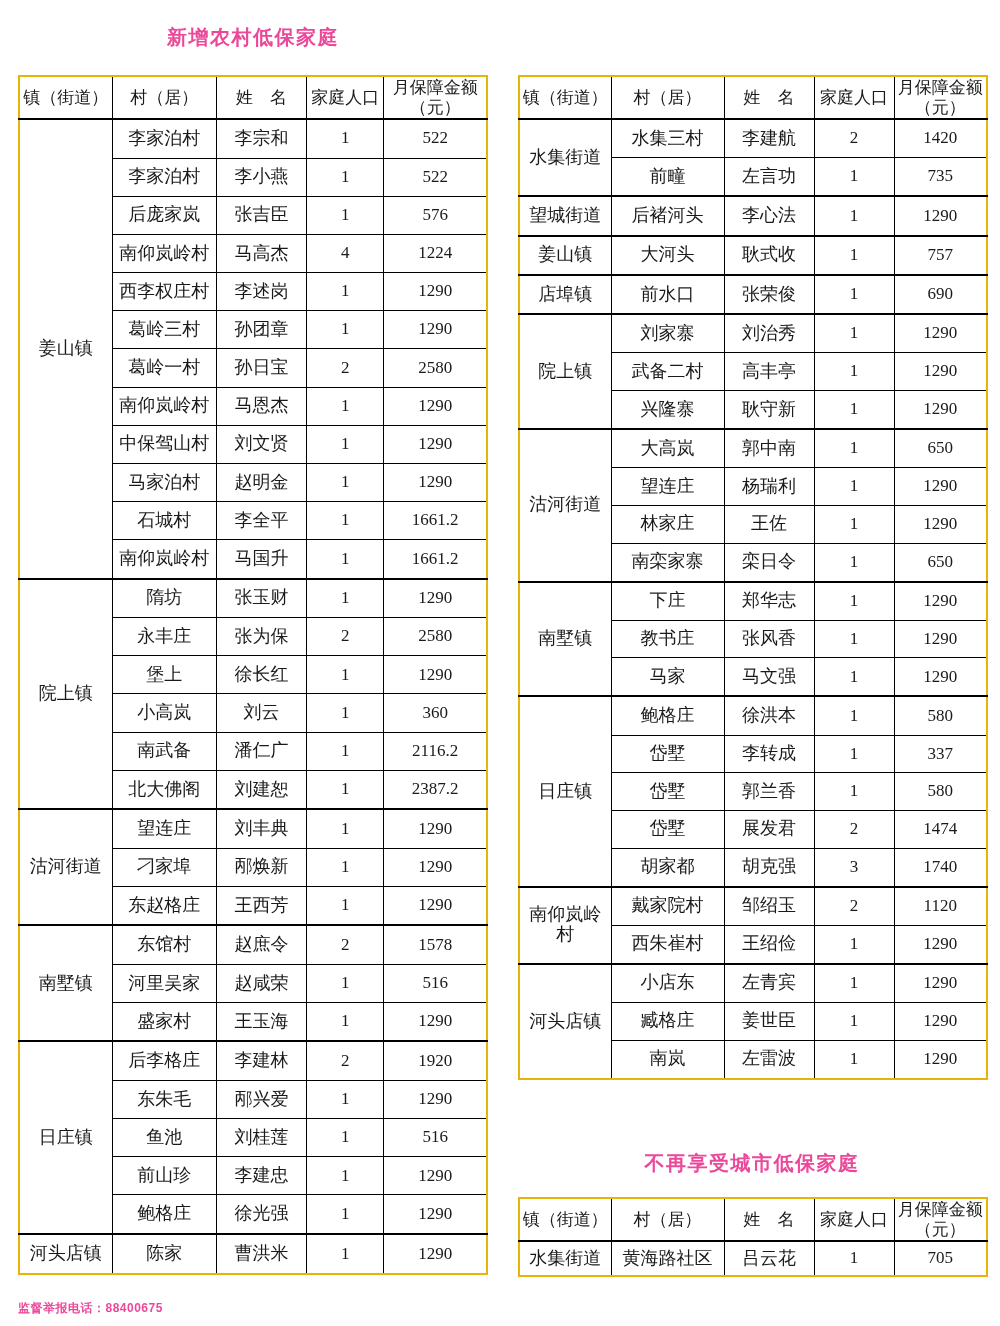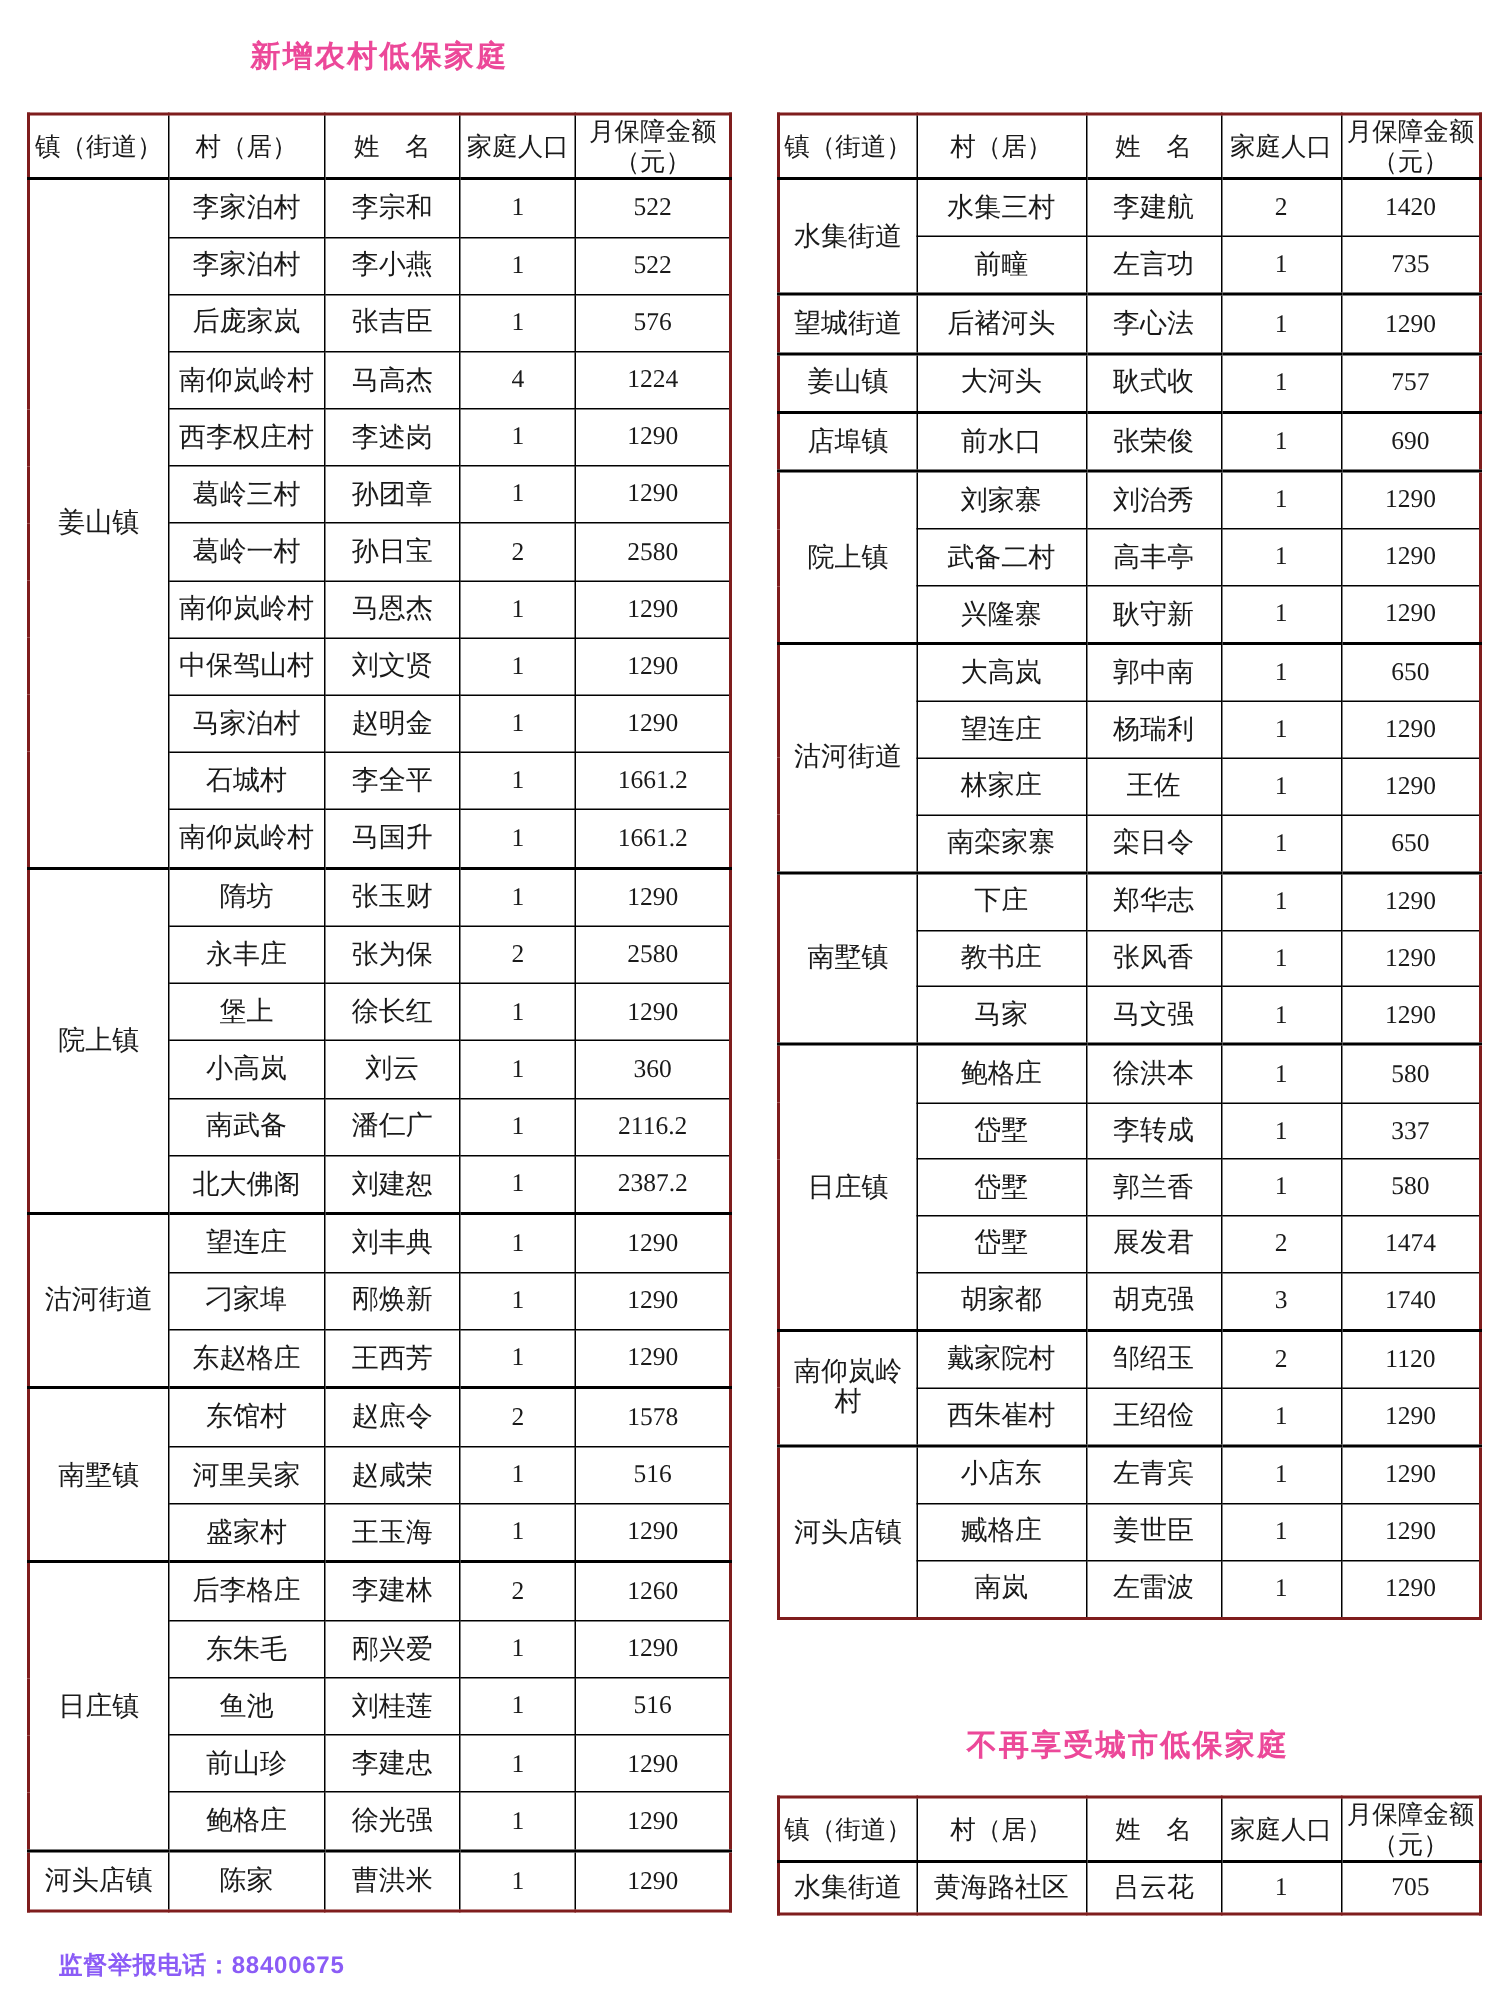--- a/index.html
+++ b/index.html
@@ -30,21 +30,21 @@
   }
   #title-left  { left: 18px;  top: 24px;   width: 470px; }
   #title-right { left: 518px; top: 24px;   width: 468px; }
   #title-city  { left: 518px; top: 1150px; width: 468px; }
 
   table.notice {
     position: absolute;
     border-collapse: collapse;
     table-layout: fixed;
     background: #ffffff;
-    border: 2px solid #7f1d1d;
+    border: 2px solid #eab308;
   }
   #table-new-rural   { left: 18px;  top: 75px;   width: 470px; height: 1200px; }
   #table-off-rural   { left: 518px; top: 75px;   width: 468px; height: 1005px; }
   #table-off-city    { left: 518px; top: 1197px; width: 468px; height: 80px; }
 
   table.notice th, table.notice td {
     border: 1.5px solid #000;
     text-align: center;
     vertical-align: middle;
     padding: 1px 2px;
@@ -63,24 +63,23 @@
   }
   table.notice td.num { font-size: 17px; }
   table.notice tr.group-start td { border-top: 2px solid #000; }
 
   .footer-note {
     position: absolute;
     left: 18px;
     top: 1300px;
     font-family: "Liberation Sans", "DejaVu Sans", sans-serif;
     font-weight: 700;
-    font-size: 16px;
-    color: #8b5cf6;
+    font-size: 12px;
+    color: #ec4899;
     letter-spacing: 0.5px;
-    margin-left: 21px;
   }
 </style>
 </head>
 <body>
 
 <div class="page">
 
   <div class="doc-title" id="title-left">新增农村低保家庭</div>
 
 
@@ -249,21 +248,21 @@
           <td>盛家村</td>
           <td>王玉海</td>
           <td class="num">1</td>
           <td class="num">1290</td>
         </tr>
         <tr class="group-start">
           <td rowspan="5">日庄镇</td>
           <td>后李格庄</td>
           <td>李建林</td>
           <td class="num">2</td>
-          <td class="num">1260</td>
+          <td class="num">1920</td>
         </tr>
         <tr>
           <td>东朱毛</td>
           <td>邴兴爱</td>
           <td class="num">1</td>
           <td class="num">1290</td>
         </tr>
         <tr>
           <td>鱼池</td>
           <td>刘桂莲</td>

